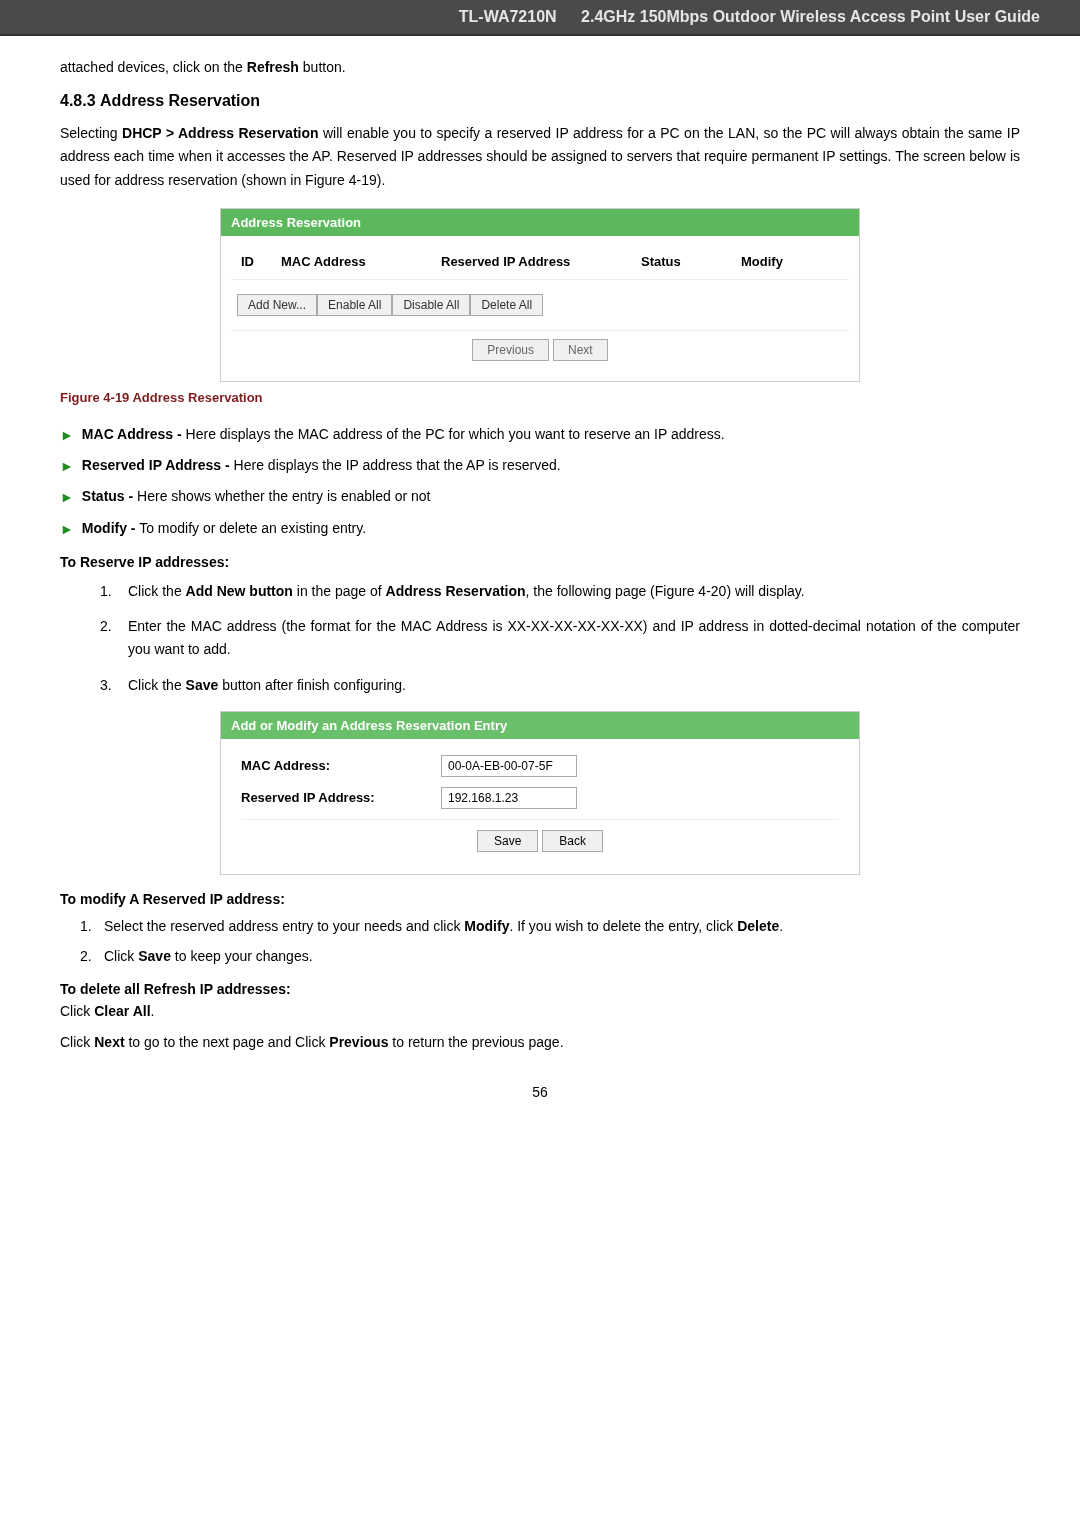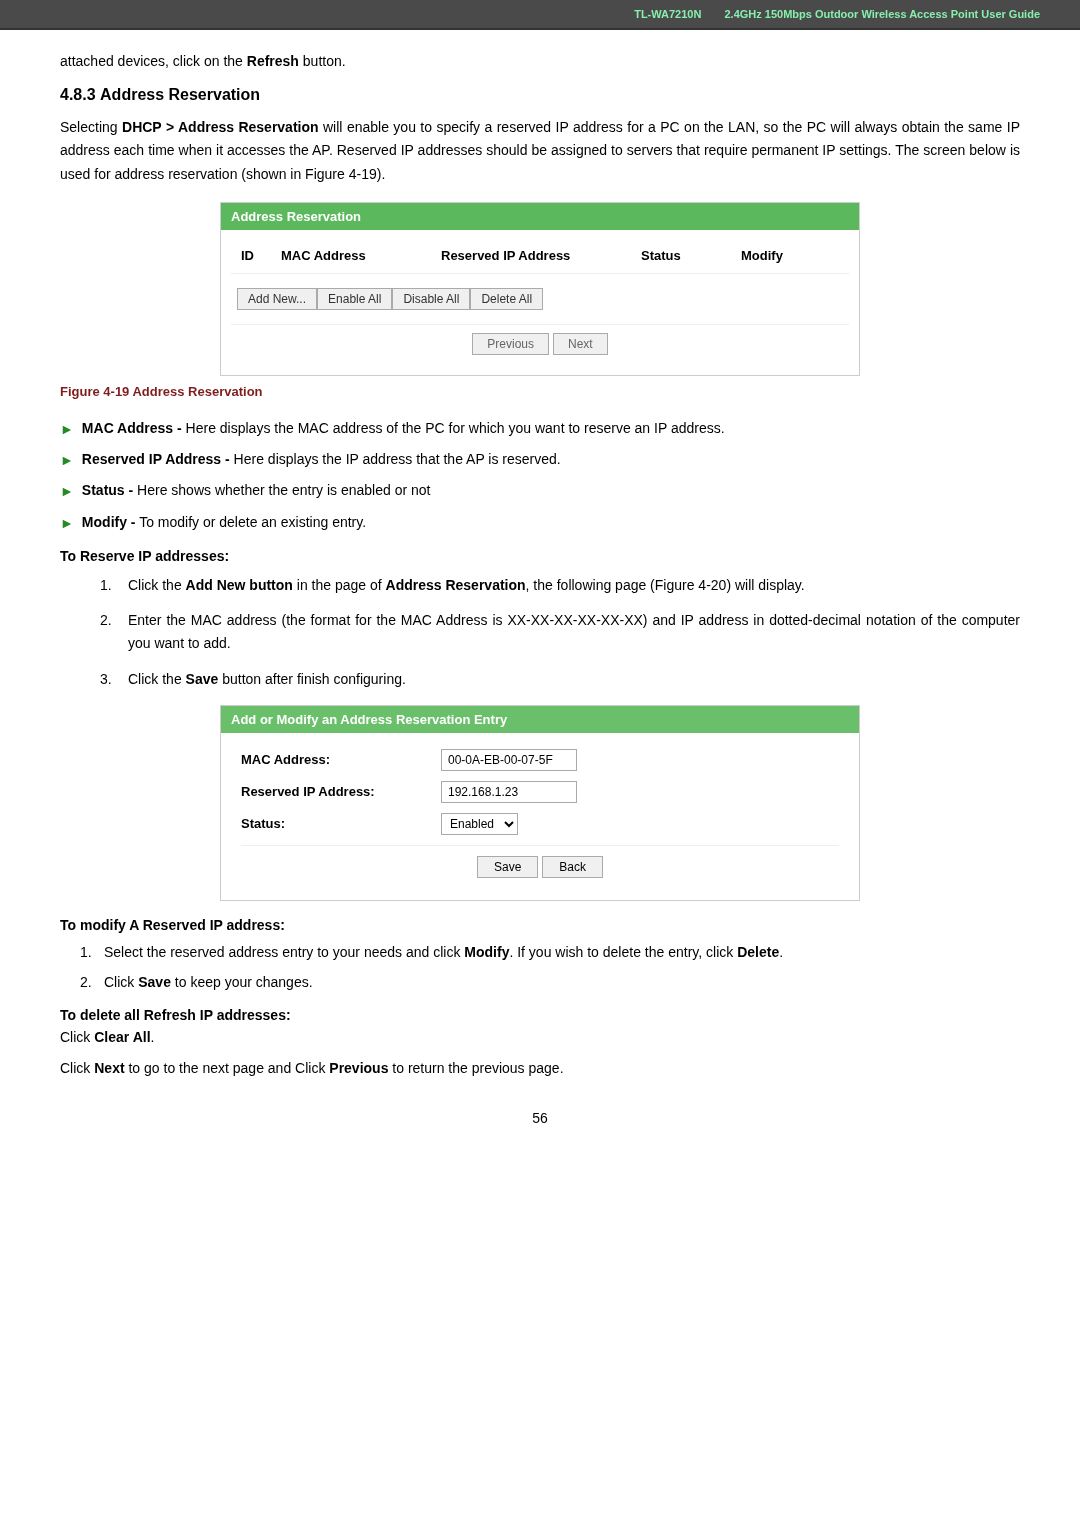--- a/index.html
+++ b/index.html
@@ -8,24 +8,24 @@
       font-size: 14px;
       color: #000;
       background: #fff;
       width: 1080px;
       min-height: 1527px;
       padding: 0;
     }
 
     .header-bar {
       background: #4a4a4a;
-      color: #86efac;
+      color: #e5e5e5;
       text-align: right;
       padding: 8px 40px;
-      font-size: 11px;
+      font-size: 16px;
       font-weight: bold;
       border-bottom: 2px solid #333;
     }
     .header-bar span.model {
       font-weight: bold;
       margin-right: 20px;
     }
 
     .content {
       padding: 20px 60px 40px 60px;
@@ -370,29 +370,20 @@
     <div class="table-header-green2">Add or Modify an Address Reservation Entry</div>
     <div class="form-table">
       <div class="form-row">
         <label class="form-label">MAC Address:</label>
         <input class="form-input" type="text" value="00-0A-EB-00-07-5F" style="">
       </div>
       <div class="form-row">
         <label class="form-label">Reserved IP Address:</label>
         <input class="form-input" type="text" value="192.168.1.23" style="">
       </div>
-      <div class="form-row">
-        <label class="form-label">Status:</label>
-        <div class="form-select-wrap">
-          <select class="form-select">
-            <option value="Enabled" selected="">Enabled</option>
-            <option value="Disabled">Disabled</option>
-          </select>
-        </div>
-      </div>
       <div class="form-buttons">
         <button class="form-btn">Save</button>
         <button class="form-btn">Back</button>
       </div>
     </div>
   </div>
 
 
   <div class="modify-section">
     <p class="modify-title">To modify A Reserved IP address:</p>

